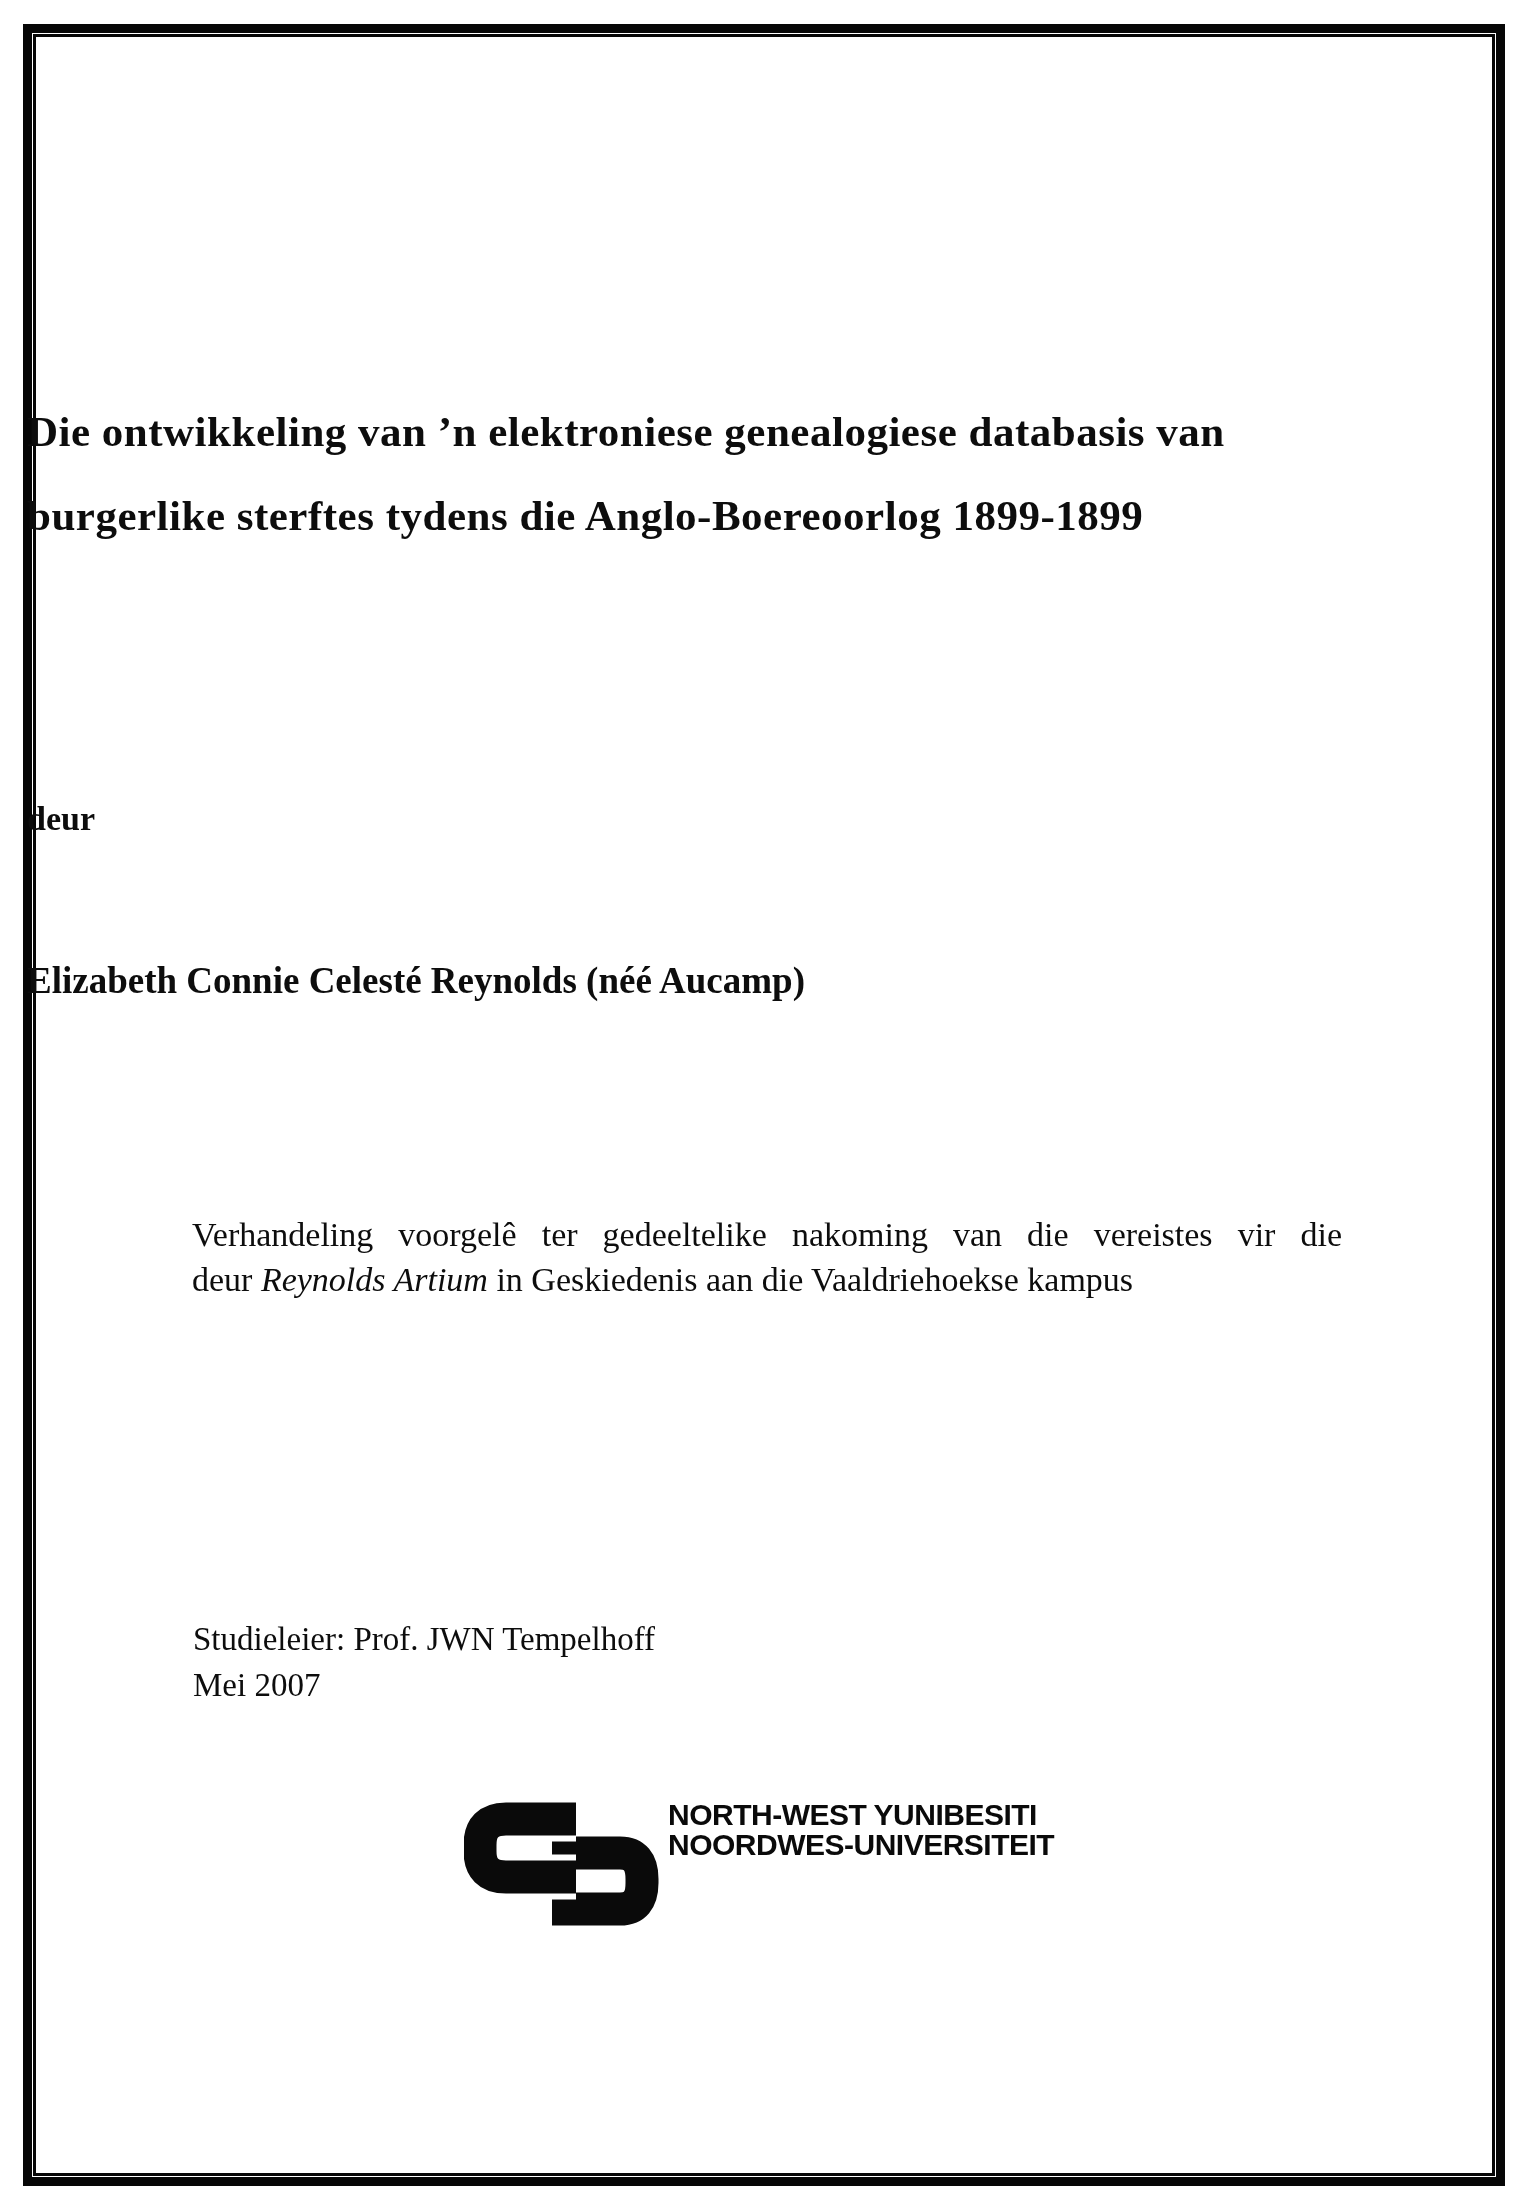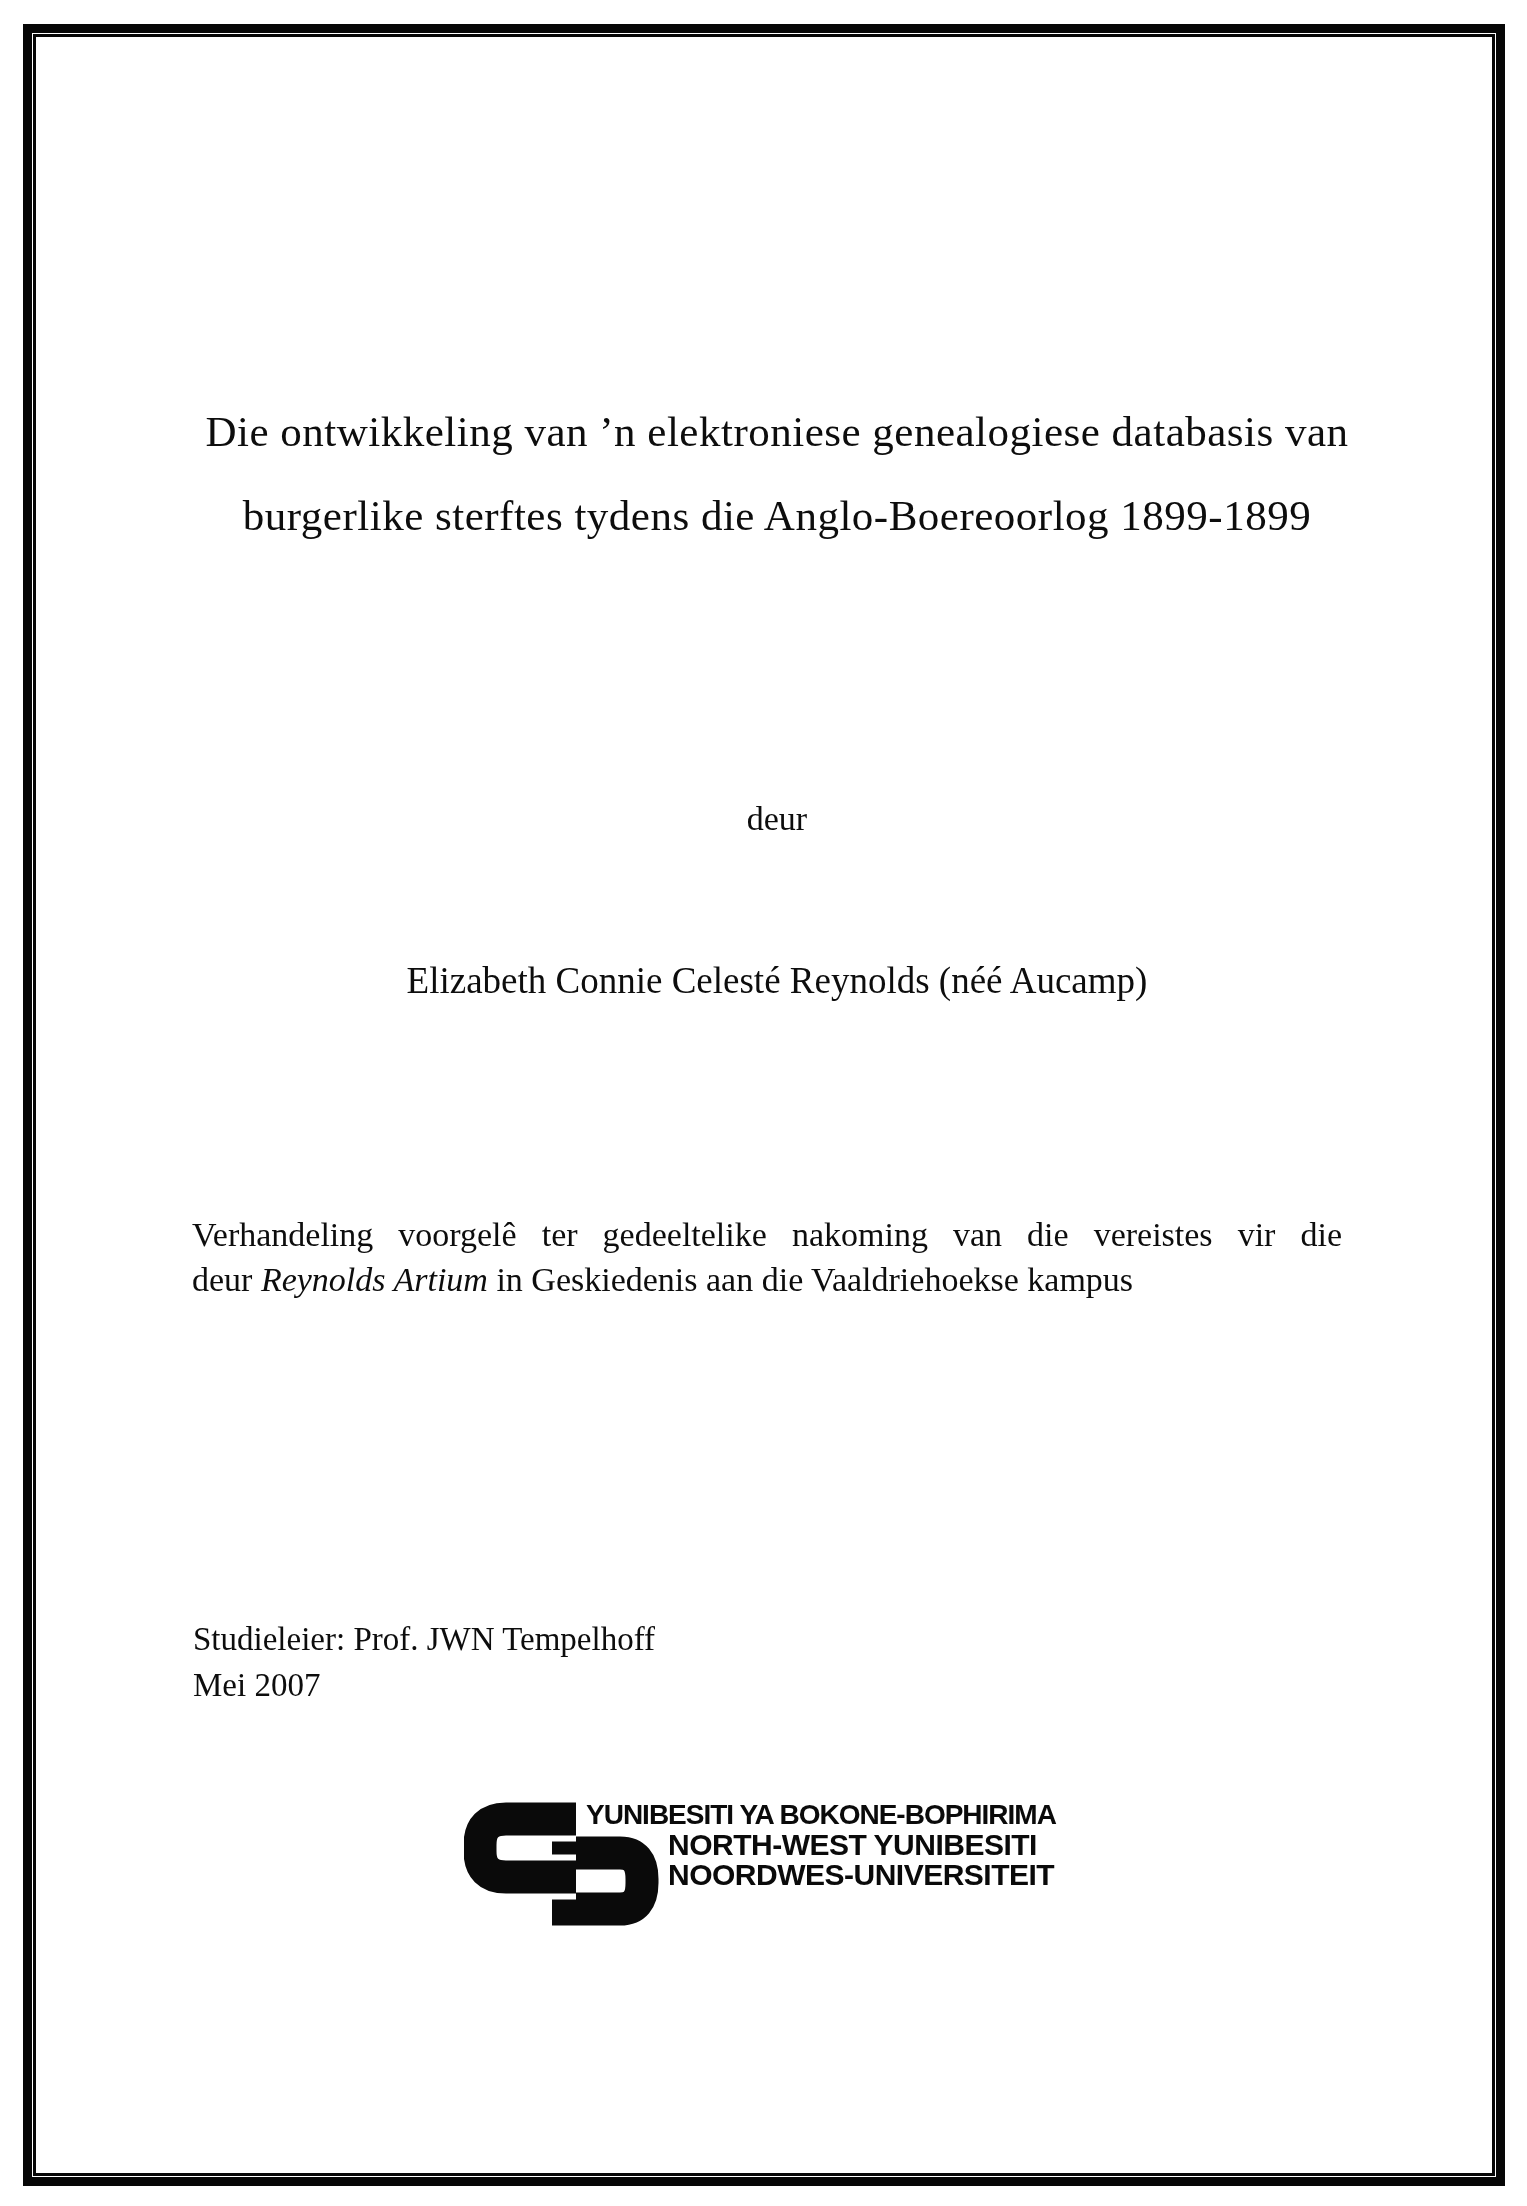--- a/index.html
+++ b/index.html
@@ -22,21 +22,22 @@
   }
   .frame-inner {
     position: absolute;
     inset: 1px;
     border: 3px solid #060606;
   }
 
   .centered {
     position: absolute;
     left: 27px; width: 1500px;
-    text-align: center;
+    text-align: left;
+    font-weight: bold;
   }
 
   .title {
     top: 390px;
     font-size: 43px;
     line-height: 84px;
     letter-spacing: 0.5px;
   }
 
   .byline {
@@ -124,19 +125,18 @@
   <div>
     <svg class="logo-mark" viewBox="0 0 200 134" width="200" height="134" aria-hidden="true">
 
       <path d="M 88,56 H 156 Q 178,56 178,82 V 86 Q 178,112 156,112 H 88" fill="none" stroke="#0a0a0a" stroke-width="33"></path>
 
       <path d="M 112,22 H 42 Q 16,22 16,48 V 54 Q 16,80 42,80 H 112" fill="none" stroke="#ffffff" stroke-width="45"></path>
 
       <path d="M 112,22 H 42 Q 16,22 16,48 V 54 Q 16,80 42,80 H 112" fill="none" stroke="#0a0a0a" stroke-width="33"></path>
     </svg>
     <div class="logo-text">
-      <div class="l1">YUNIBESITI YA BOKONE-BOPHIRIMA</div>
       <div class="l2">NORTH-WEST YUNIBESITI</div>
       <div class="l3">NOORDWES-UNIVERSITEIT</div>
     </div>
   </div>
 
 </div>
 
 </body></html>

